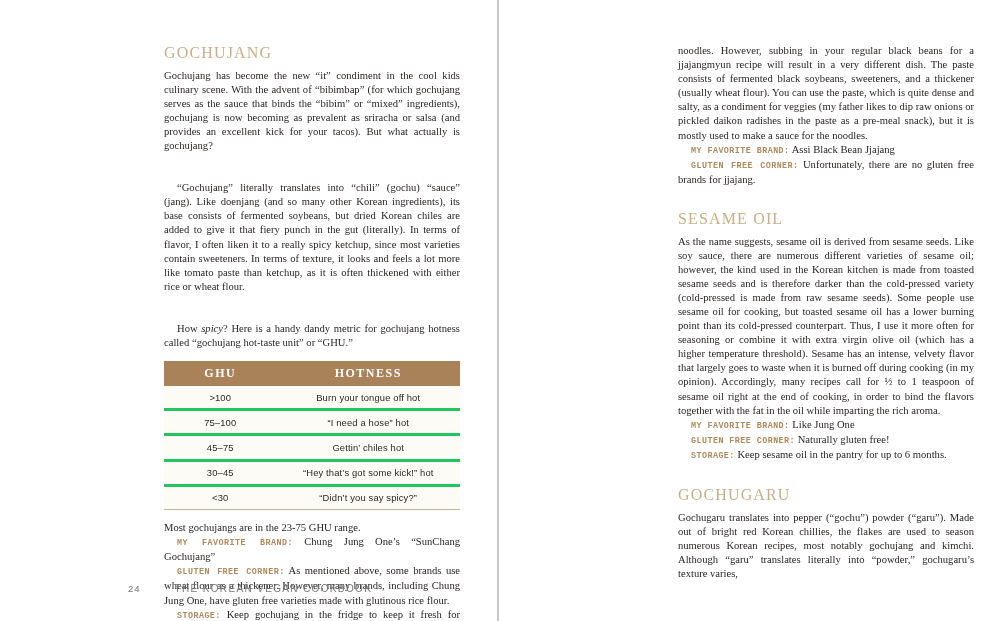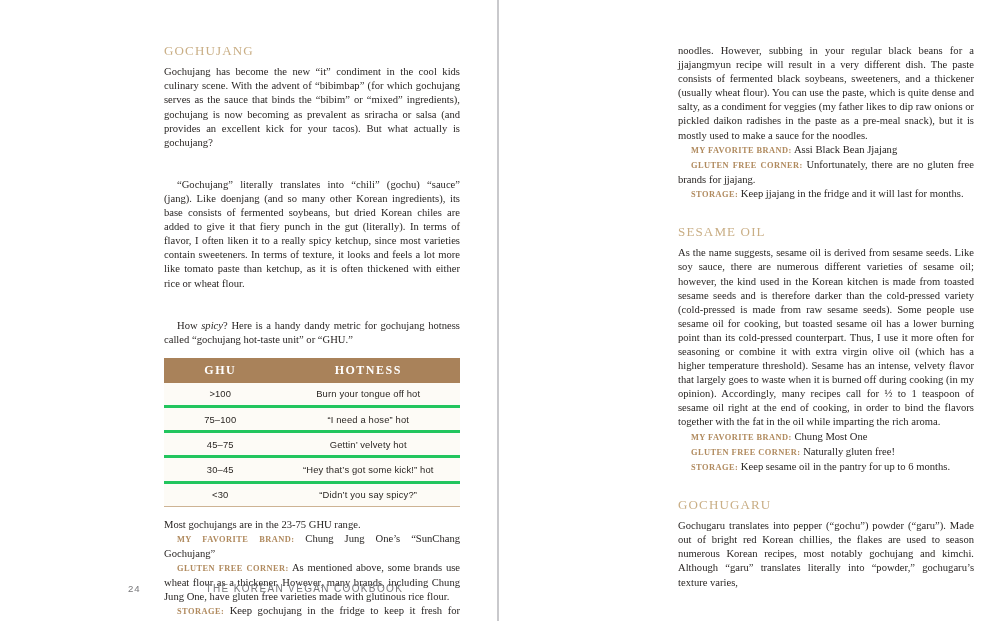--- a/index.html
+++ b/index.html
@@ -34,21 +34,21 @@
     height: 621px;
     box-sizing: border-box;
   }
   .page-left  { padding: 44px 38px 0 164px; }
   .page-right { padding: 44px 22px 0 180px; }
 
   .col { width: 296px; }
 
   h2.section-head {
     font-family: "Liberation Serif", serif;
-    font-size: 13px;
+    font-size: 16px;
     letter-spacing: 1.15px;
     font-weight: 400;
     color: #c9ae85;
     margin: 0 0 7px 0;
     line-height: 1.1;
   }
   h2.section-head.spaced-top { margin-top: 23px; }
 
   p.body {
     margin: 0;
@@ -73,21 +73,21 @@
     text-indent: 13px;
     color: #231f1d;
   }
   .callout .lbl {
     font-size: 8.4px;
     letter-spacing: 0.45px;
     font-variant: small-caps;
     text-transform: uppercase;
     color: #b08a5e;
     font-weight: 700;
-    font-family: Liberation Serif, serif;
+    font-family: Liberation Mono, monospace;
   }
 
   em { font-style: italic; }
 
   
   .ghu-table {
     width: 296px;
     border-collapse: collapse;
     margin: 11px 0 11px 0;
     table-layout: fixed;
@@ -117,21 +117,20 @@
   .ghu-col-a { width: 38%; }
   .ghu-col-b { width: 62%; }
 
   
   .footer {
     position: absolute;
     bottom: 27px;
     display: flex;
     align-items: baseline;
     color: #6d6d70;
-    gap: 31px;
   }
   .footer-left  { left: 128px; }
   .folio {
     font-size: 9.6px;
     font-family: "Liberation Sans", sans-serif;
     letter-spacing: 0.9px;
     color: #77777a;
   }
   .running-head {
     font-size: 10px;
@@ -175,21 +174,21 @@
           <tr>
             <td>&gt;100</td>
             <td>Burn your tongue off hot</td>
           </tr>
           <tr>
             <td>75–100</td>
             <td>“I need a hose” hot</td>
           </tr>
           <tr>
             <td>45–75</td>
-            <td>Gettin’ velvety hot</td>
+            <td>Gettin’ chiles hot</td>
           </tr>
           <tr>
             <td>30–45</td>
             <td>“Hey that’s got some kick!” hot</td>
           </tr>
           <tr>
             <td>&lt;30</td>
             <td>“Didn’t you say spicy?”</td>
           </tr>
         </tbody>
@@ -217,27 +216,26 @@
 
   <div class="page page-right">
     <div class="col">
 
       <p class="body no-indent">noodles. However, subbing in your regular black beans for a jjajangmyun recipe will result in a very different dish. The paste consists of fermented black soybeans, sweeteners, and a thickener (usually wheat flour). You can use the paste, which is quite dense and salty, as a condiment for veggies (my father likes to dip raw onions or pickled daikon radishes in the paste as a pre-meal snack), but it is mostly used to make a sauce for the noodles.</p>
 
       <p class="callout"><span class="lbl">MY FAVORITE BRAND:</span><span> Assi Black Bean Jjajang</span></p>
 
       <p class="callout"><span class="lbl">GLUTEN FREE CORNER:</span><span> Unfortunately, there are no gluten free brands for jjajang.</span></p>
 
-      <p class="callout"><span class="lbl">STORAGE:</span><span> Keep jjajang in the fridge and it will last for months.</span></p>
 
       <h2 class="section-head spaced-top">SESAME OIL</h2>
 
       <p class="body no-indent">As the name suggests, sesame oil is derived from sesame seeds. Like soy sauce, there are numerous different varieties of sesame oil; however, the kind used in the Korean kitchen is made from toasted sesame seeds and is therefore darker than the cold-pressed variety (cold-pressed is made from raw sesame seeds). Some people use sesame oil for cooking, but toasted sesame oil has a lower burning point than its cold-pressed counterpart. Thus, I use it more often for seasoning or combine it with extra virgin olive oil (which has a higher temperature threshold). Sesame has an intense, velvety flavor that largely goes to waste when it is burned off during cooking (in my opinion). Accordingly, many recipes call for ½ to 1 teaspoon of sesame oil right at the end of cooking, in order to bind the flavors together with the fat in the oil while imparting the rich aroma.</p>
 
-      <p class="callout"><span class="lbl">MY FAVORITE BRAND:</span><span> Chung Most One</span></p>
+      <p class="callout"><span class="lbl">MY FAVORITE BRAND:</span><span> Like Jung One</span></p>
 
       <p class="callout"><span class="lbl">GLUTEN FREE CORNER:</span><span> Naturally gluten free!</span></p>
 
       <p class="callout"><span class="lbl">STORAGE:</span><span> Keep sesame oil in the pantry for up to 6 months.</span></p>
 
       <h2 class="section-head spaced-top">GOCHUGARU</h2>
 
       <p class="body no-indent">Gochugaru translates into pepper (“gochu”) powder (“garu”). Made out of bright red Korean chillies, the flakes are used to season numerous Korean recipes, most notably gochujang and kimchi. Although “garu” translates literally into “powder,” gochugaru’s texture varies,</p>
 
     </div>

